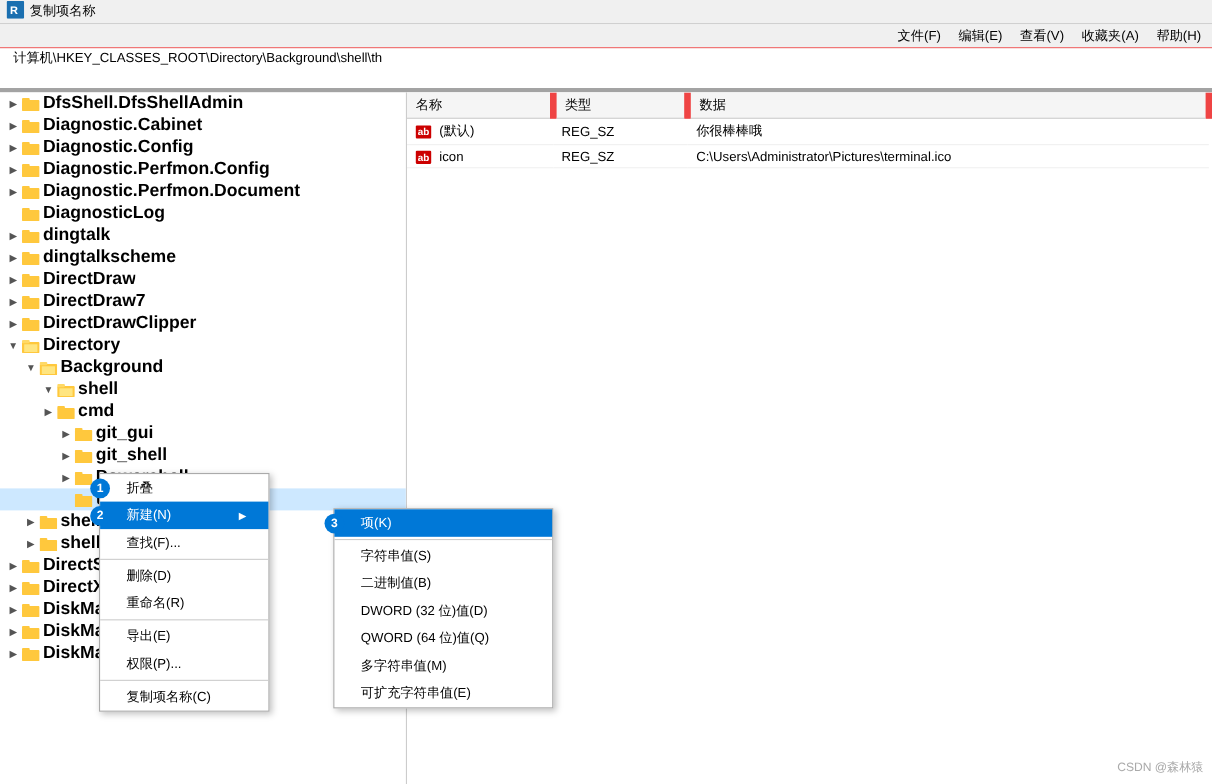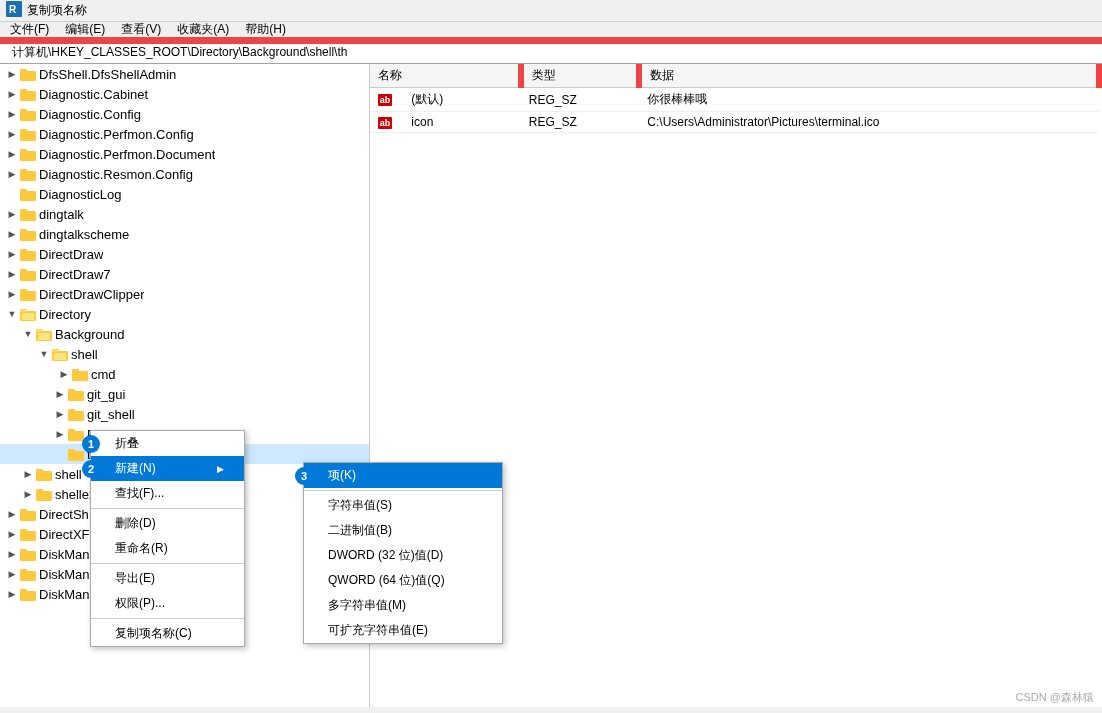--- a/index.html
+++ b/index.html
@@ -21,34 +21,35 @@
       border-bottom: 1px solid #ccc;
       font-size: 12px;
     }
     
     .menu-bar {
       background: #f0f0f0;
       height: 22px;
       display: flex;
       align-items: center;
       padding: 0 2px;
-      border-bottom: 7px solid #ef4444;
+      border-bottom: 1px solid #ef4444;
+      justify-content: flex-end;
     }
     .menu-item {
       padding: 2px 8px;
       cursor: pointer;
       font-size: 12px;
     }
     
     .address-bar {
       background: #fff;
-      height: 20px;
+      height: 40px;
       display: flex;
       padding: 0 6px;
-      border-bottom: 1px solid #a3a3a3;
+      border-bottom: 4px solid #a3a3a3;
       font-size: 12px;
     }
     
     .main {
       display: flex;
       height: calc(713px - 70px);
     }
     
     .tree-panel {
       width: 370px;
@@ -92,23 +93,24 @@
       width: 16px;
       height: 16px;
       margin-right: 3px;
       flex-shrink: 0;
       display: inline-flex;
       align-items: center;
       justify-content: center;
     }
     .folder-icon svg { width: 16px; height: 14px; }
     .item-label {
-      font-size: 13px;
+      font-size: 16px;
       overflow: hidden;
       text-overflow: ellipsis;
+      font-weight: bold;
     }
     
     .right-panel {
       flex: 1;
       background: #fff;
       overflow: auto;
     }
     .right-table {
       width: 100%;
       border-collapse: collapse;
@@ -131,21 +133,21 @@
     .reg-icon {
       display: inline-block;
       width: 14px;
       height: 12px;
       background: #c00;
       color: #fff;
       font-size: 9px;
       font-weight: bold;
       text-align: center;
       line-height: 12px;
-      margin-right: 16px;
+      margin-right: 4px;
       border-radius: 1px;
     }
     
     .context-menu-1 {
       position: absolute;
       left: 90px;
       top: 430px;
       width: 155px;
       background: #fff;
       border: 1px solid #aaa;
@@ -277,30 +279,20 @@
         <span class="expand-arrow right"></span>
         <span class="folder-icon">
           <svg viewBox="0 0 16 14">
               <rect x="0" y="4" width="16" height="10" fill="#ffc83d" rx="1"></rect>
               <rect x="0" y="2" width="7" height="3" fill="#ffc83d" rx="1"></rect>
             </svg>
         </span>
         <span class="item-label">Diagnostic.Perfmon.Document</span>
       </div>
       <div class="tree-item indent-1">
-        <span class="expand-arrow right"></span>
-        <span class="folder-icon">
-          <svg viewBox="0 0 16 14">
-              <rect x="0" y="4" width="16" height="10" fill="#ffc83d" rx="1"></rect>
-              <rect x="0" y="2" width="7" height="3" fill="#ffc83d" rx="1"></rect>
-            </svg>
-        </span>
-        <span class="item-label">Diagnostic.Resmon.Config</span>
-      </div>
-      <div class="tree-item indent-1">
         <span class="expand-arrow empty"></span>
         <span class="folder-icon">
           <svg viewBox="0 0 16 14">
               <rect x="0" y="4" width="16" height="10" fill="#ffc83d" rx="1"></rect>
               <rect x="0" y="2" width="7" height="3" fill="#ffc83d" rx="1"></rect>
             </svg>
         </span>
         <span class="item-label">DiagnosticLog</span>
       </div>
       <div class="tree-item indent-1">
@@ -383,21 +375,21 @@
         <span class="folder-icon">
           <svg viewBox="0 0 16 14">
               <rect x="0" y="4" width="16" height="10" fill="#ffc83d" rx="1"></rect>
               <rect x="0" y="2" width="7" height="3" fill="#ffd966" rx="1"></rect>
               <rect x="2" y="6" width="12" height="7" fill="#ffe580" rx="0"></rect>
             </svg>
         </span>
         <span class="item-label">shell</span>
       </div>
 
-      <div class="tree-item" style="padding-left: 56px;">
+      <div class="tree-item" style="padding-left: 36px;">
         <span class="expand-arrow right"></span>
         <span class="folder-icon">
           <svg viewBox="0 0 16 14">
               <rect x="0" y="4" width="16" height="10" fill="#ffc83d" rx="1"></rect>
               <rect x="0" y="2" width="7" height="3" fill="#ffc83d" rx="1"></rect>
             </svg>
         </span>
         <span class="item-label">cmd</span>
       </div>
 

